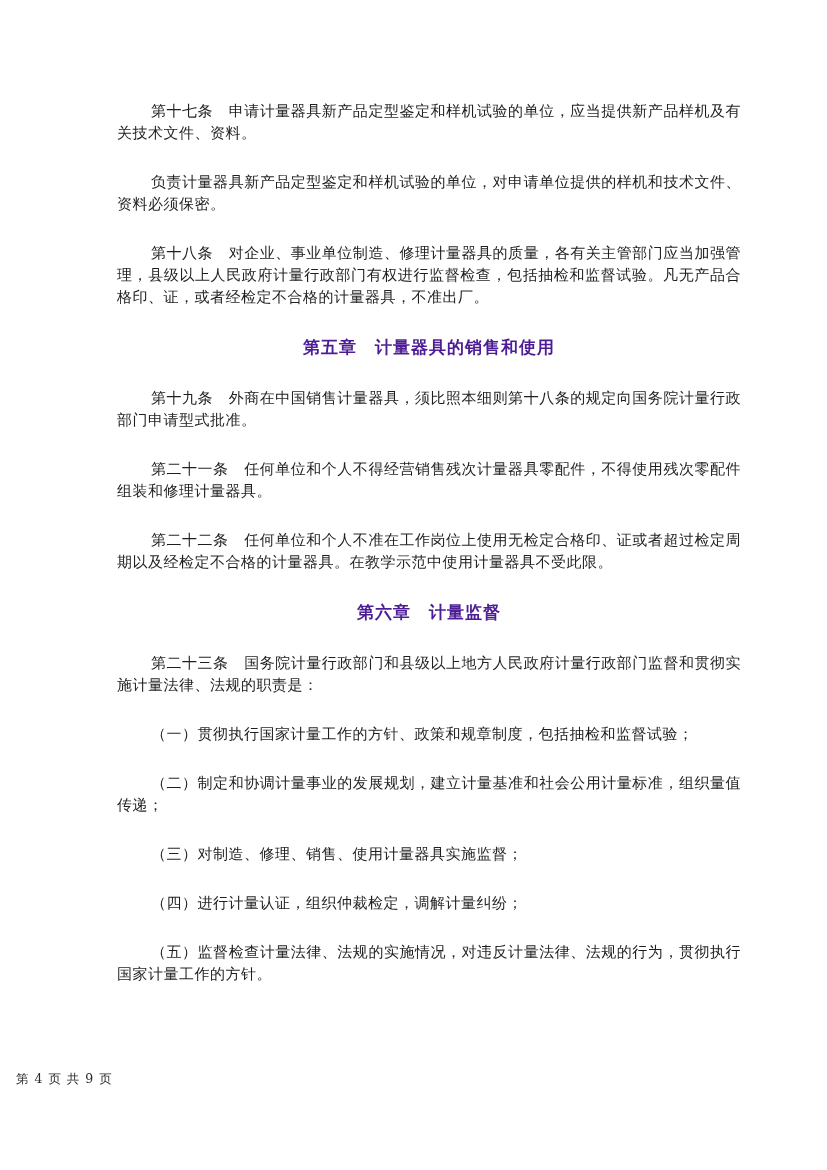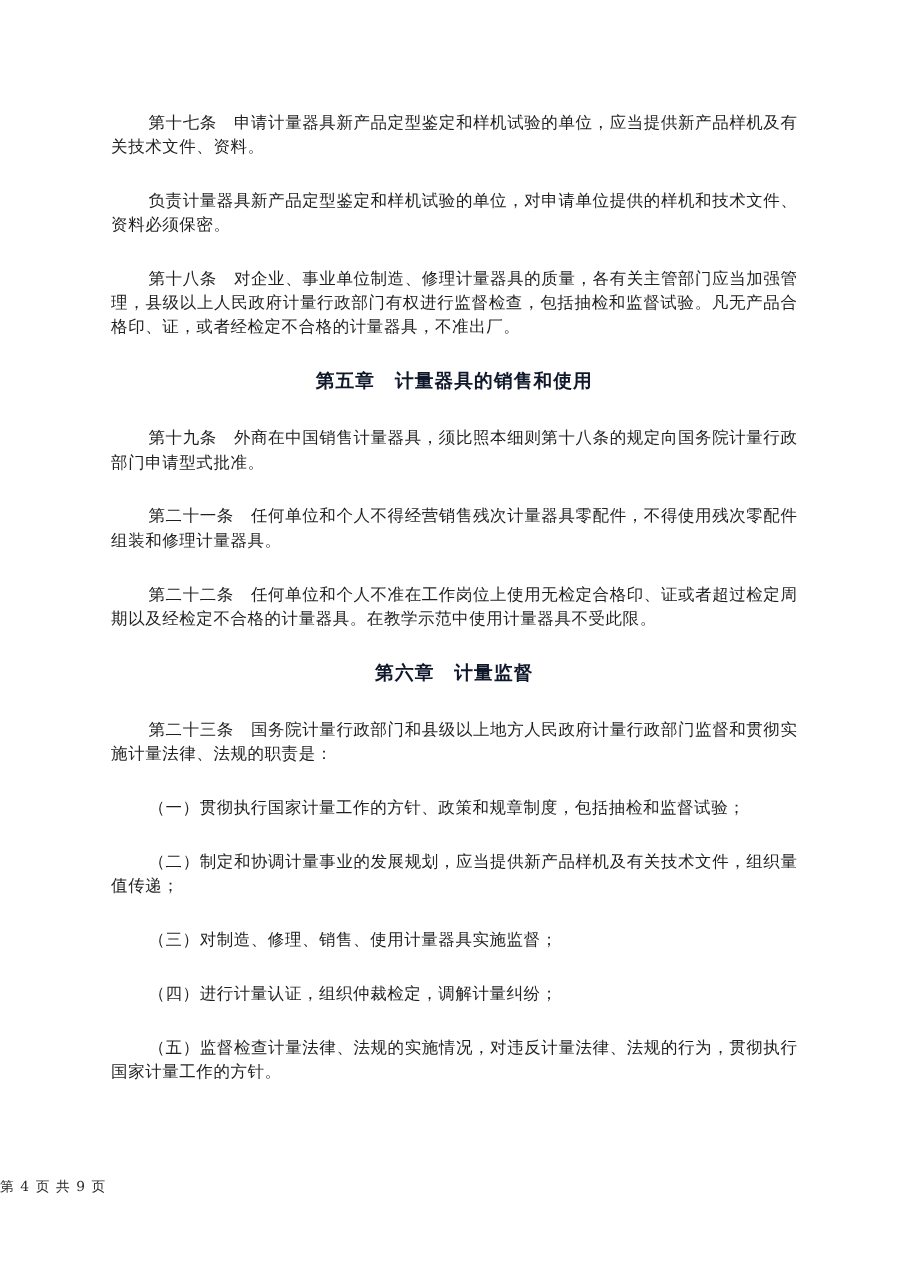--- a/index.html
+++ b/index.html
@@ -10,21 +10,21 @@
   body {
     width: 827px;
     height: 1170px;
     position: relative;
     font-family: "DejaVu Serif", "Liberation Serif", serif;
     color: #1f1f1f;
     overflow: hidden;
   }
   .page {
     position: absolute;
-    left: 0;
+    left: 16px;
     top: 0;
     width: 769px;
     height: 1170px;
     background: #ffffff;
   }
   .content {
     position: absolute;
     left: 101px;
     top: 100px;
     width: 624px;
@@ -38,21 +38,21 @@
     text-indent: 34px;
     letter-spacing: 0.5px;
   }
   .chapter-heading {
     font-size: 17px;
     line-height: 25px;
     font-weight: 700;
     text-align: center;
     text-indent: 0;
     margin: 5px 0 27px 0;
-    color: #0f172a;
+    color: #4c1d95;
     letter-spacing: 1px;
   }
   .footer {
     position: absolute;
     left: 0;
     top: 1071px;
     width: 827px;
     font-size: 12.5px;
     line-height: 16px;
     color: #2a2a2a;
@@ -67,19 +67,19 @@
     <p class="para">第十七条　申请计量器具新产品定型鉴定和样机试验的单位，应当提供新产品样机及有关技术文件、资料。</p>
     <p class="para">负责计量器具新产品定型鉴定和样机试验的单位，对申请单位提供的样机和技术文件、资料必须保密。</p>
     <p class="para">第十八条　对企业、事业单位制造、修理计量器具的质量，各有关主管部门应当加强管理，县级以上人民政府计量行政部门有权进行监督检查，包括抽检和监督试验。凡无产品合格印、证，或者经检定不合格的计量器具，不准出厂。</p>
     <h2 class="chapter-heading">第五章　计量器具的销售和使用</h2>
     <p class="para">第十九条　外商在中国销售计量器具，须比照本细则第十八条的规定向国务院计量行政部门申请型式批准。</p>
     <p class="para">第二十一条　任何单位和个人不得经营销售残次计量器具零配件，不得使用残次零配件组装和修理计量器具。</p>
     <p class="para">第二十二条　任何单位和个人不准在工作岗位上使用无检定合格印、证或者超过检定周期以及经检定不合格的计量器具。在教学示范中使用计量器具不受此限。</p>
     <h2 class="chapter-heading">第六章　计量监督</h2>
     <p class="para">第二十三条　国务院计量行政部门和县级以上地方人民政府计量行政部门监督和贯彻实施计量法律、法规的职责是：</p>
     <p class="para">（一）贯彻执行国家计量工作的方针、政策和规章制度，包括抽检和监督试验；</p>
-    <p class="para">（二）制定和协调计量事业的发展规划，应当提供新产品样机及有关技术文件，组织量值传递；</p>
+    <p class="para">（二）制定和协调计量事业的发展规划，建立计量基准和社会公用计量标准，组织量值传递；</p>
     <p class="para">（三）对制造、修理、销售、使用计量器具实施监督；</p>
     <p class="para">（四）进行计量认证，组织仲裁检定，调解计量纠纷；</p>
     <p class="para">（五）监督检查计量法律、法规的实施情况，对违反计量法律、法规的行为，贯彻执行国家计量工作的方针。</p>
   </div>
   <div class="footer">第 4 页 共 9 页</div>
 </div>
 
 </body></html>

